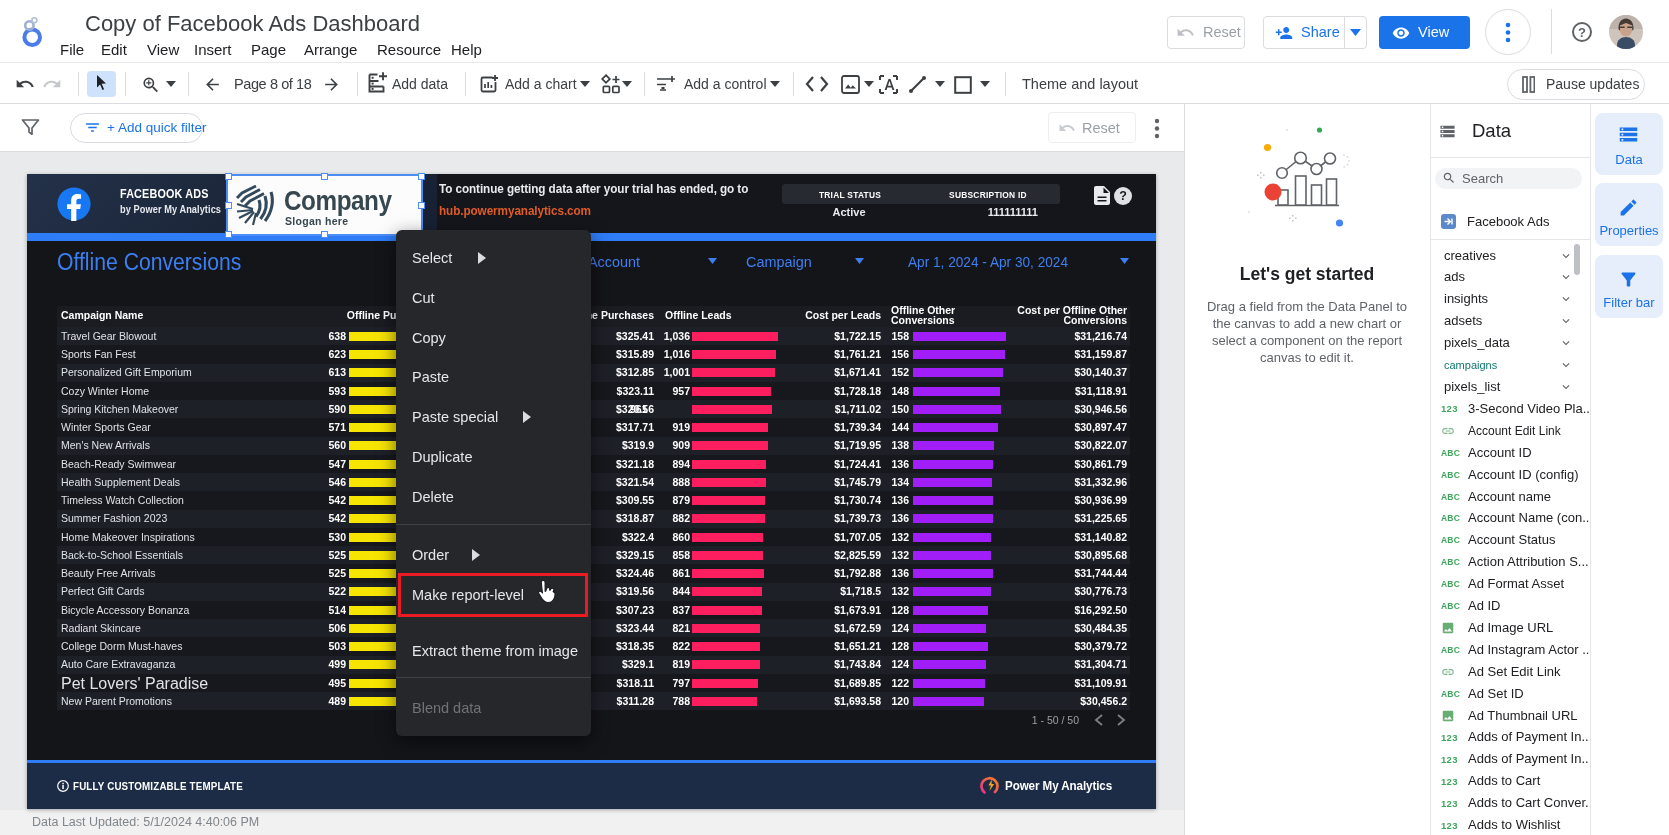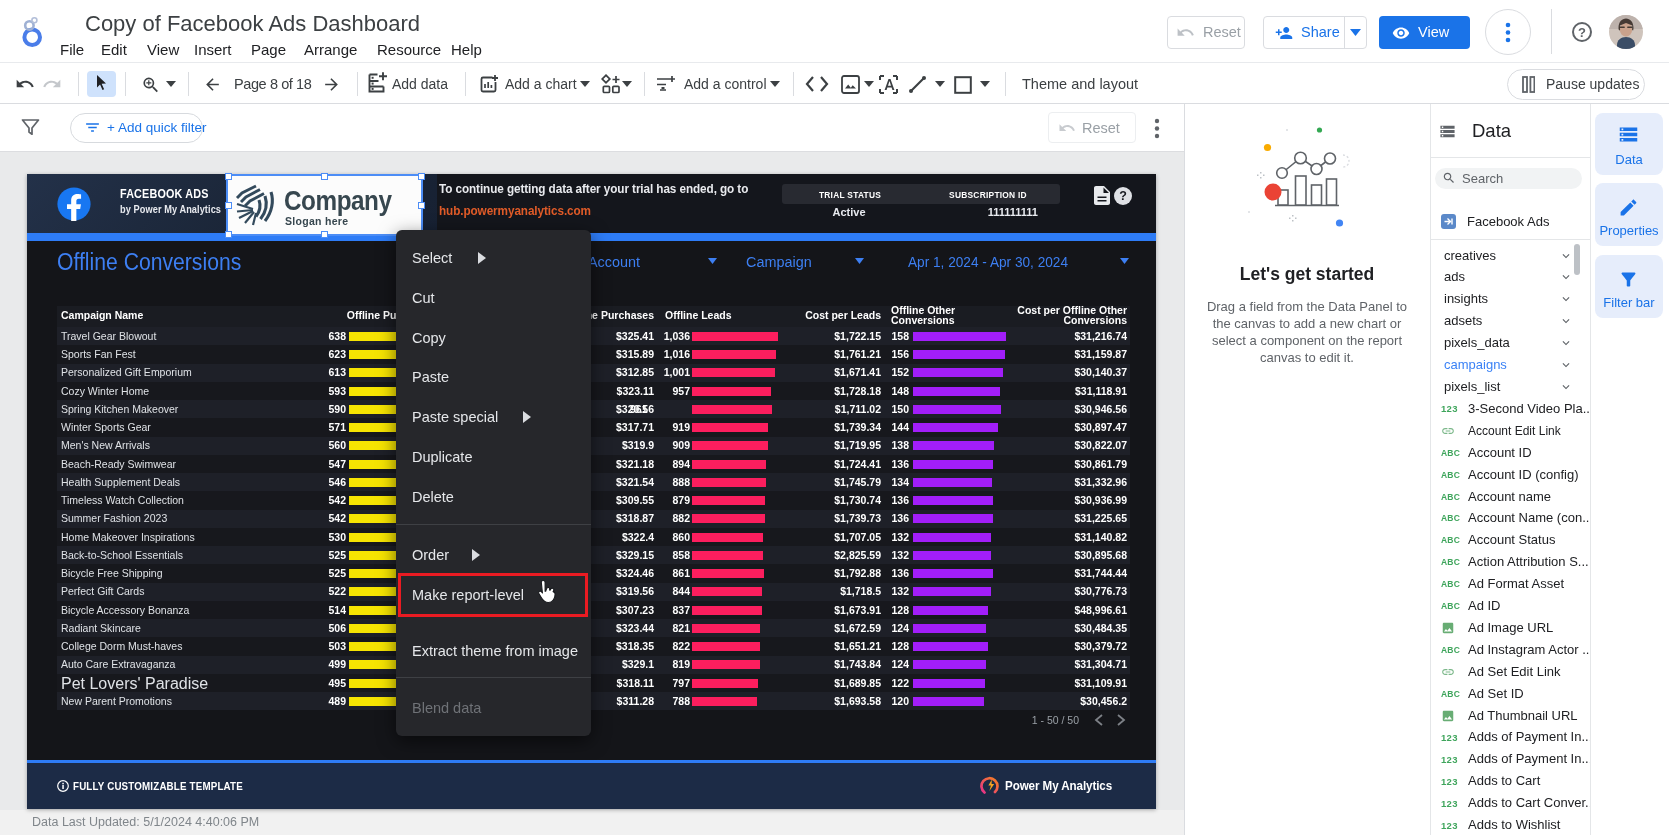--- a/index.html
+++ b/index.html
@@ -440,21 +440,21 @@
 <div class="t" style="font-size:10.5px;color:#fff;font-weight:700;line-height:13px;left:286px;width:60px;text-align:right;top:548.8px;">525</div>
 <div class="ab" style="left:349px;top:550.8px;width:71.6px;height:9px;background:#f6e402;"></div>
 <div class="t" style="font-size:10.5px;color:#fff;font-weight:700;line-height:13px;left:574px;width:80px;text-align:right;top:548.8px;">$329.15</div>
 <div class="t" style="font-size:10.5px;color:#fff;font-weight:700;line-height:13px;left:630px;width:60px;text-align:right;top:548.8px;">858</div>
 <div class="ab" style="left:692px;top:550.8px;width:71.2px;height:9px;background:#fc1e5e;"></div>
 <div class="t" style="font-size:10.5px;color:#fff;font-weight:700;line-height:13px;left:801px;width:80px;text-align:right;top:548.8px;">$2,825.59</div>
 <div class="t" style="font-size:10.5px;color:#fff;font-weight:700;line-height:13px;left:849px;width:60px;text-align:right;top:548.8px;">132</div>
 <div class="ab" style="left:913px;top:550.8px;width:77.7px;height:9px;background:#a21ef9;"></div>
 <div class="t" style="font-size:10.5px;color:#fff;font-weight:700;line-height:13px;left:1037px;width:90px;text-align:right;top:548.8px;">$30,895.68</div>
 <div class="ab" style="left:57px;top:564.42px;width:1073px;height:18.25px;background:#17181d;"></div>
-<div class="t" style="font-size:10.5px;color:#dfe2e6;font-weight:400;line-height:13px;left:61px;top:567.0px;">Bicycle Free Shipping</div>
+<div class="t" style="font-size:10.5px;color:#dfe2e6;font-weight:400;line-height:13px;left:61px;top:567.0px;">Beauty Free Arrivals</div>
 <div class="t" style="font-size:10.5px;color:#fff;font-weight:700;line-height:13px;left:286px;width:60px;text-align:right;top:567.0px;">525</div>
 <div class="ab" style="left:349px;top:569.0px;width:71.6px;height:9px;background:#f6e402;"></div>
 <div class="t" style="font-size:10.5px;color:#fff;font-weight:700;line-height:13px;left:574px;width:80px;text-align:right;top:567.0px;">$324.46</div>
 <div class="t" style="font-size:10.5px;color:#fff;font-weight:700;line-height:13px;left:630px;width:60px;text-align:right;top:567.0px;">861</div>
 <div class="ab" style="left:692px;top:569.0px;width:71.5px;height:9px;background:#fc1e5e;"></div>
 <div class="t" style="font-size:10.5px;color:#fff;font-weight:700;line-height:13px;left:801px;width:80px;text-align:right;top:567.0px;">$1,792.88</div>
 <div class="t" style="font-size:10.5px;color:#fff;font-weight:700;line-height:13px;left:849px;width:60px;text-align:right;top:567.0px;">136</div>
 <div class="ab" style="left:913px;top:569.0px;width:80.1px;height:9px;background:#a21ef9;"></div>
 <div class="t" style="font-size:10.5px;color:#fff;font-weight:700;line-height:13px;left:1037px;width:90px;text-align:right;top:567.0px;">$31,744.44</div>
 <div class="ab" style="left:57px;top:582.67px;width:1073px;height:18.25px;background:#1e2028;"></div>
@@ -471,21 +471,21 @@
 <div class="ab" style="left:57px;top:600.92px;width:1073px;height:18.25px;background:#17181d;"></div>
 <div class="t" style="font-size:10.5px;color:#dfe2e6;font-weight:400;line-height:13px;left:61px;top:603.5px;">Bicycle Accessory Bonanza</div>
 <div class="t" style="font-size:10.5px;color:#fff;font-weight:700;line-height:13px;left:286px;width:60px;text-align:right;top:603.5px;">514</div>
 <div class="ab" style="left:349px;top:605.5px;width:70.1px;height:9px;background:#f6e402;"></div>
 <div class="t" style="font-size:10.5px;color:#fff;font-weight:700;line-height:13px;left:574px;width:80px;text-align:right;top:603.5px;">$307.23</div>
 <div class="t" style="font-size:10.5px;color:#fff;font-weight:700;line-height:13px;left:630px;width:60px;text-align:right;top:603.5px;">837</div>
 <div class="ab" style="left:692px;top:605.5px;width:69.5px;height:9px;background:#fc1e5e;"></div>
 <div class="t" style="font-size:10.5px;color:#fff;font-weight:700;line-height:13px;left:801px;width:80px;text-align:right;top:603.5px;">$1,673.91</div>
 <div class="t" style="font-size:10.5px;color:#fff;font-weight:700;line-height:13px;left:849px;width:60px;text-align:right;top:603.5px;">128</div>
 <div class="ab" style="left:913px;top:605.5px;width:75.3px;height:9px;background:#a21ef9;"></div>
-<div class="t" style="font-size:10.5px;color:#fff;font-weight:700;line-height:13px;left:1037px;width:90px;text-align:right;top:603.5px;">$48,996.61</div>
+<div class="t" style="font-size:10.5px;color:#fff;font-weight:700;line-height:13px;left:1037px;width:90px;text-align:right;top:603.5px;">$16,292.50</div>
 <div class="ab" style="left:57px;top:619.17px;width:1073px;height:18.25px;background:#1e2028;"></div>
 <div class="t" style="font-size:10.5px;color:#dfe2e6;font-weight:400;line-height:13px;left:61px;top:621.8px;">Radiant Skincare</div>
 <div class="t" style="font-size:10.5px;color:#fff;font-weight:700;line-height:13px;left:286px;width:60px;text-align:right;top:621.8px;">506</div>
 <div class="ab" style="left:349px;top:623.8px;width:69.0px;height:9px;background:#f6e402;"></div>
 <div class="t" style="font-size:10.5px;color:#fff;font-weight:700;line-height:13px;left:574px;width:80px;text-align:right;top:621.8px;">$323.44</div>
 <div class="t" style="font-size:10.5px;color:#fff;font-weight:700;line-height:13px;left:630px;width:60px;text-align:right;top:621.8px;">821</div>
 <div class="ab" style="left:692px;top:623.8px;width:68.2px;height:9px;background:#fc1e5e;"></div>
 <div class="t" style="font-size:10.5px;color:#fff;font-weight:700;line-height:13px;left:801px;width:80px;text-align:right;top:621.8px;">$1,672.59</div>
 <div class="t" style="font-size:10.5px;color:#fff;font-weight:700;line-height:13px;left:849px;width:60px;text-align:right;top:621.8px;">124</div>
 <div class="ab" style="left:913px;top:623.8px;width:73.0px;height:9px;background:#a21ef9;"></div>
@@ -611,21 +611,21 @@
     <path d="M16.59 8.59L12 13.17 7.41 8.59 6 10l6 6 6-6z" fill="#5f6368"></path>
   </svg>
 <div class="t" style="font-size:13px;color:#202124;font-weight:400;line-height:16px;left:1444px;top:313.2px;">adsets</div>
 <svg class="ab" style="left:1559px;top:314.2px;" width="14" height="14" viewBox="0 0 24 24">
     <path d="M16.59 8.59L12 13.17 7.41 8.59 6 10l6 6 6-6z" fill="#5f6368"></path>
   </svg>
 <div class="t" style="font-size:13px;color:#202124;font-weight:400;line-height:16px;left:1444px;top:335.1px;">pixels_data</div>
 <svg class="ab" style="left:1559px;top:336.1px;" width="14" height="14" viewBox="0 0 24 24">
     <path d="M16.59 8.59L12 13.17 7.41 8.59 6 10l6 6 6-6z" fill="#5f6368"></path>
   </svg>
-<div class="t" style="font-size:13px;color:#3b82f6;font-weight:400;line-height:16px;left:1444px;top:357.0px;">campaigns</div>
+<div class="t" style="font-size:11px;color:#0f766e;font-weight:400;line-height:16px;left:1444px;top:357.0px;">campaigns</div>
 <svg class="ab" style="left:1559px;top:358.0px;" width="14" height="14" viewBox="0 0 24 24">
     <path d="M16.59 8.59L12 13.17 7.41 8.59 6 10l6 6 6-6z" fill="#5f6368"></path>
   </svg>
 <div class="t" style="font-size:13px;color:#202124;font-weight:400;line-height:16px;left:1444px;top:378.9px;">pixels_list</div>
 <svg class="ab" style="left:1559px;top:379.9px;" width="14" height="14" viewBox="0 0 24 24">
     <path d="M16.59 8.59L12 13.17 7.41 8.59 6 10l6 6 6-6z" fill="#5f6368"></path>
   </svg>
 <div class="ab" style="left:1574px;top:244px;width:6px;height:31px;background:#bdc1c6;border-radius:3px;"></div>
 <div class="t" style="font-size:9.5px;color:#3fa55c;font-weight:700;line-height:11px;letter-spacing:0.3px;left:1441px;top:403.4px;">123</div>
 <div class="t" style="font-size:13px;color:#202124;font-weight:400;line-height:16px;left:1468px;top:400.9px;">3-Second Video Pla...</div>

